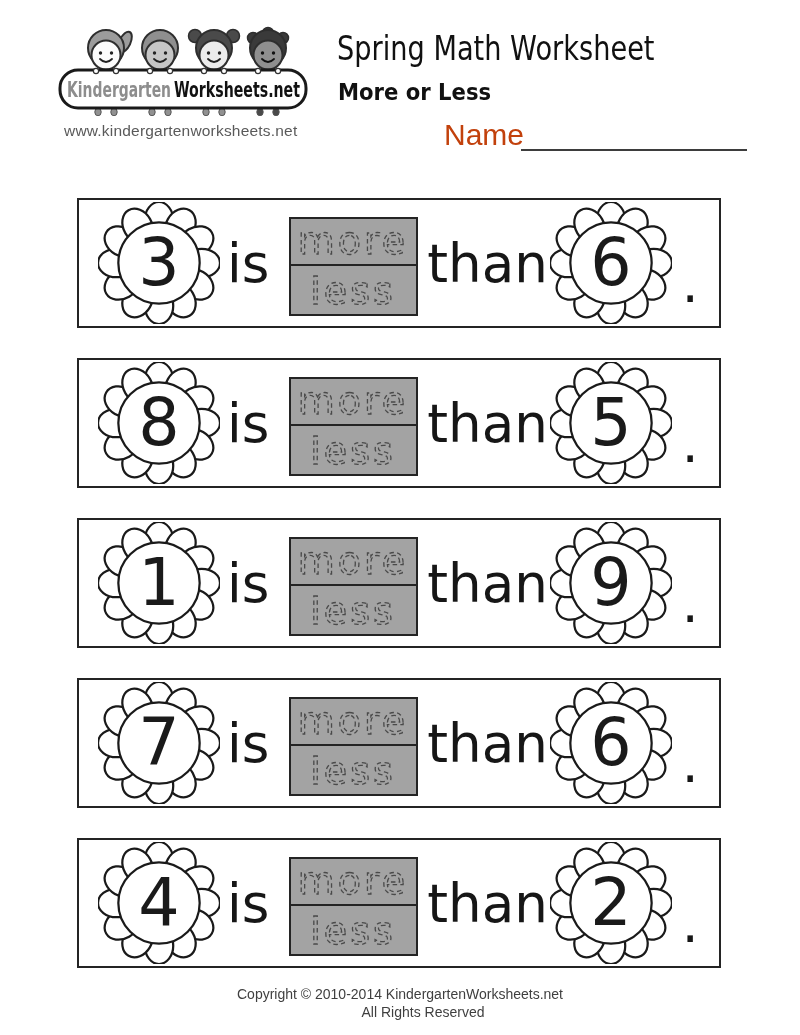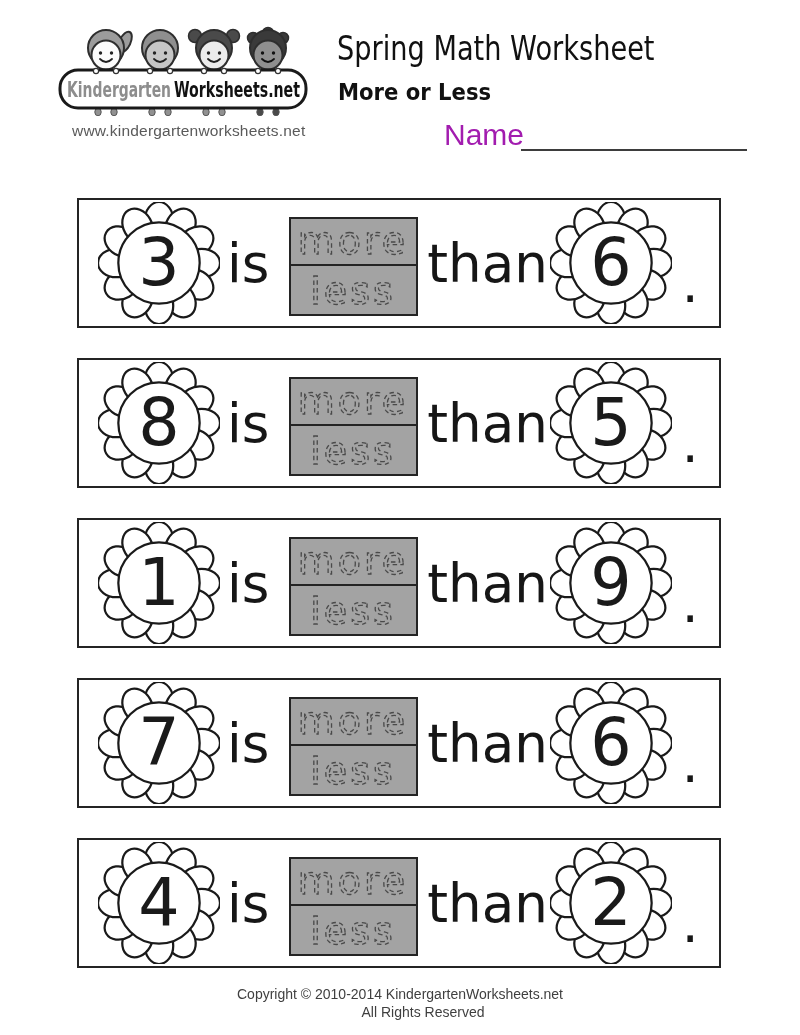--- a/index.html
+++ b/index.html
@@ -2,27 +2,27 @@
 <html><head>
 <meta charset="utf-8">
 <style>
   html,body{margin:0;padding:0;background:#ffffff;}
   .page{
     position:relative;width:800px;height:1035px;background:#fff;overflow:hidden;
     font-family:"DejaVu Sans",sans-serif;color:#1a1a1a;
   }
   
   .logo-svg{position:absolute;left:56px;top:22px;width:254px;height:94px;}
-  .site-url{position:absolute;left:72px;top:122px;font-size:15.5px;color:#5a5a5a;
+  .site-url{position:absolute;left:64px;top:122px;font-size:15.5px;color:#5a5a5a;
     font-family:"Liberation Sans",sans-serif;letter-spacing:.2px;}
   .ws-title{position:absolute;left:337px;top:28px;font-size:34px;color:#111;
     transform:scaleX(.8);transform-origin:left top;white-space:nowrap;letter-spacing:0;}
   .ws-subtitle{position:absolute;left:338px;top:79px;font-size:23px;font-weight:bold;color:#111;
     transform:scaleX(.92);transform-origin:left top;white-space:nowrap;}
-  .name-label{position:absolute;left:444px;top:118px;font-size:30px;color:#a21caf;
+  .name-label{position:absolute;left:444px;top:118px;font-size:30px;color:#c2410c;
     font-family:"Liberation Sans",sans-serif;}
   .name-line{position:absolute;left:521px;top:121px;width:226px;height:28px;
     border-bottom:2.5px solid #3d3d3d;}
   .instructions{position:absolute;left:0;top:165px;width:100%;text-align:center;
     font-size:15px;color:#000;font-family:"Liberation Sans",sans-serif;}
   
   .rows{position:absolute;left:77px;top:198px;}
   .row{display:flex;align-items:center;width:644px;height:130px;margin-bottom:30px;
     border:2px solid #242424;box-sizing:border-box;background:#fff;}
   .flower{width:122px;height:122px;flex:0 0 auto;margin-left:19px;}

